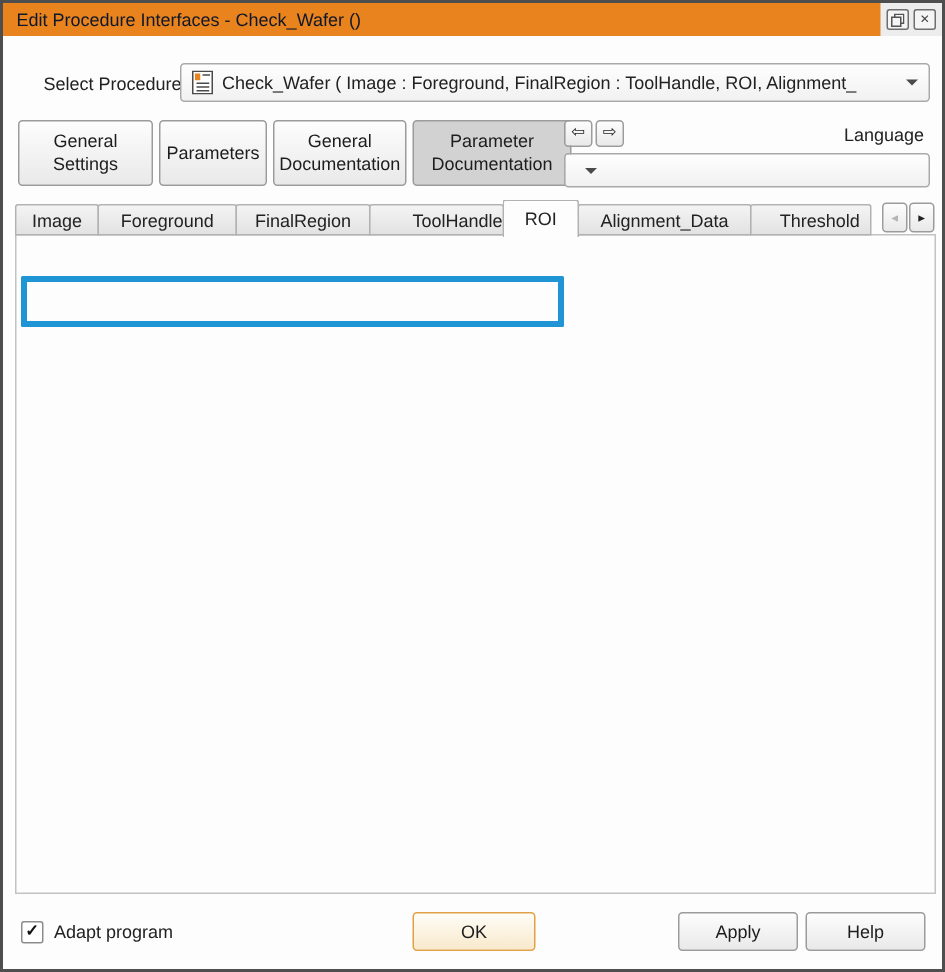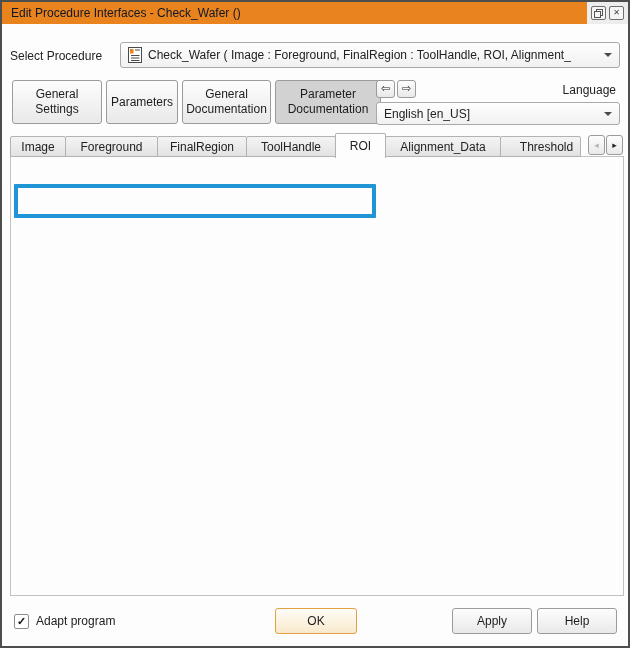--- a/index.html
+++ b/index.html
@@ -81,21 +81,21 @@
           <rect x="2.5" y="0.5" width="6" height="6" fill="none" stroke="#555"></rect>
           <rect x="0.5" y="2.5" width="6" height="6" fill="#f5f5f5" stroke="#555"></rect>
         </svg>
       </div>
       <div class="tb-btn">
         <span>✕</span>
       </div>
     </div>
   </div>
 
-  <div class="lbl" style="left:8px; top:46px;">Select Procedure</div>
+  <div class="lbl" style="left:27px; top:46px;">Select Procedure</div>
   <div class="combo" style="left:118px; top:40px; width:500px; height:26px;">
     <svg width="14" height="16" viewBox="0 0 14 16" style="margin-right:6px; flex:none;">
       <rect x="0.5" y="0.5" width="13" height="15" fill="#ffffff" stroke="#4a4a4a"></rect>
       <rect x="2" y="2" width="3.5" height="4.5" fill="#e8831d"></rect>
       <line x1="7" y1="3" x2="12" y2="3" stroke="#4a4a4a"></line>
       <line x1="3" y1="8.5" x2="11.5" y2="8.5" stroke="#4a4a4a"></line>
       <line x1="3" y1="11" x2="11.5" y2="11" stroke="#4a4a4a"></line>
       <line x1="3" y1="13.5" x2="11.5" y2="13.5" stroke="#4a4a4a"></line>
     </svg>
     <span class="txt">Check_Wafer ( Image : Foreground, FinalRegion : ToolHandle, ROI, Alignment_</span>
@@ -117,35 +117,34 @@
 
   <div class="btn" style="left:374px; top:78px; width:19px; height:18px; font-size:11px;">
     <span>⇦</span>
   </div>
   <div class="btn" style="left:395px; top:78px; width:19px; height:18px; font-size:11px;">
     <span>⇨</span>
   </div>
 
   <div class="lbl" style="right:12px; top:80px; text-align:right;">Language</div>
   <div class="combo" style="left:374px; top:100px; width:244px; height:23px;">
-    <span class="txt">English [en_US]</span>
     <span class="caret"></span>
   </div>
 
   <div class="tabbar">
     <div class="tab" style="width:56px;">
         <span>Image</span>
       </div>
     <div class="tab" style="width:93px;">
         <span>Foreground</span>
       </div>
     <div class="tab" style="width:90px;">
         <span>FinalRegion</span>
       </div>
-    <div class="tab" style="width:90px;">
+    <div class="tab" style="width:90px;justify-content:flex-end;">
         <span>ToolHandle</span>
       </div>
     <div class="tab active" style="width:51px;">
         <span>ROI</span>
       </div>
     <div class="tab" style="width:116px;">
         <span>Alignment_Data</span>
       </div>
     <div class="tab" style="width:81px;padding-left:12px;">
         <span>Threshold</span>

